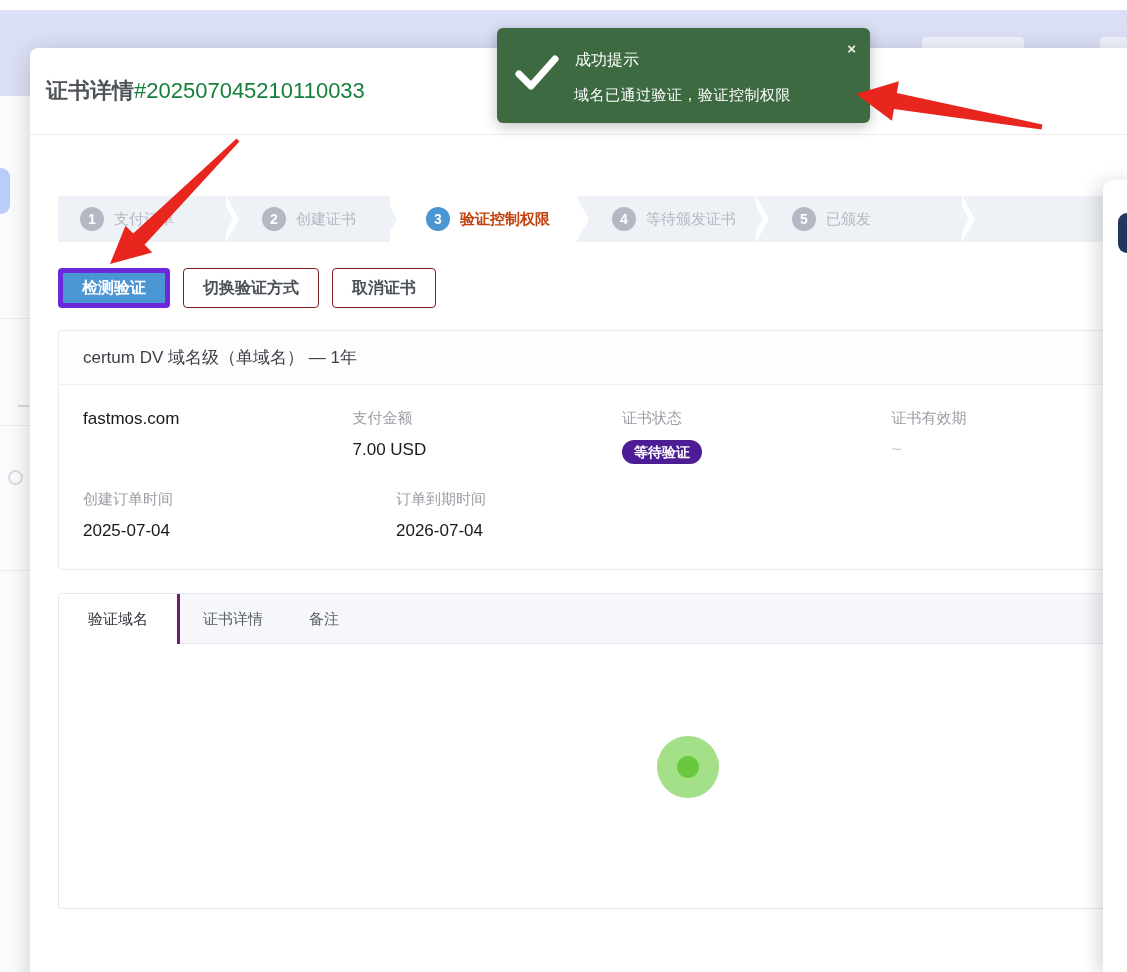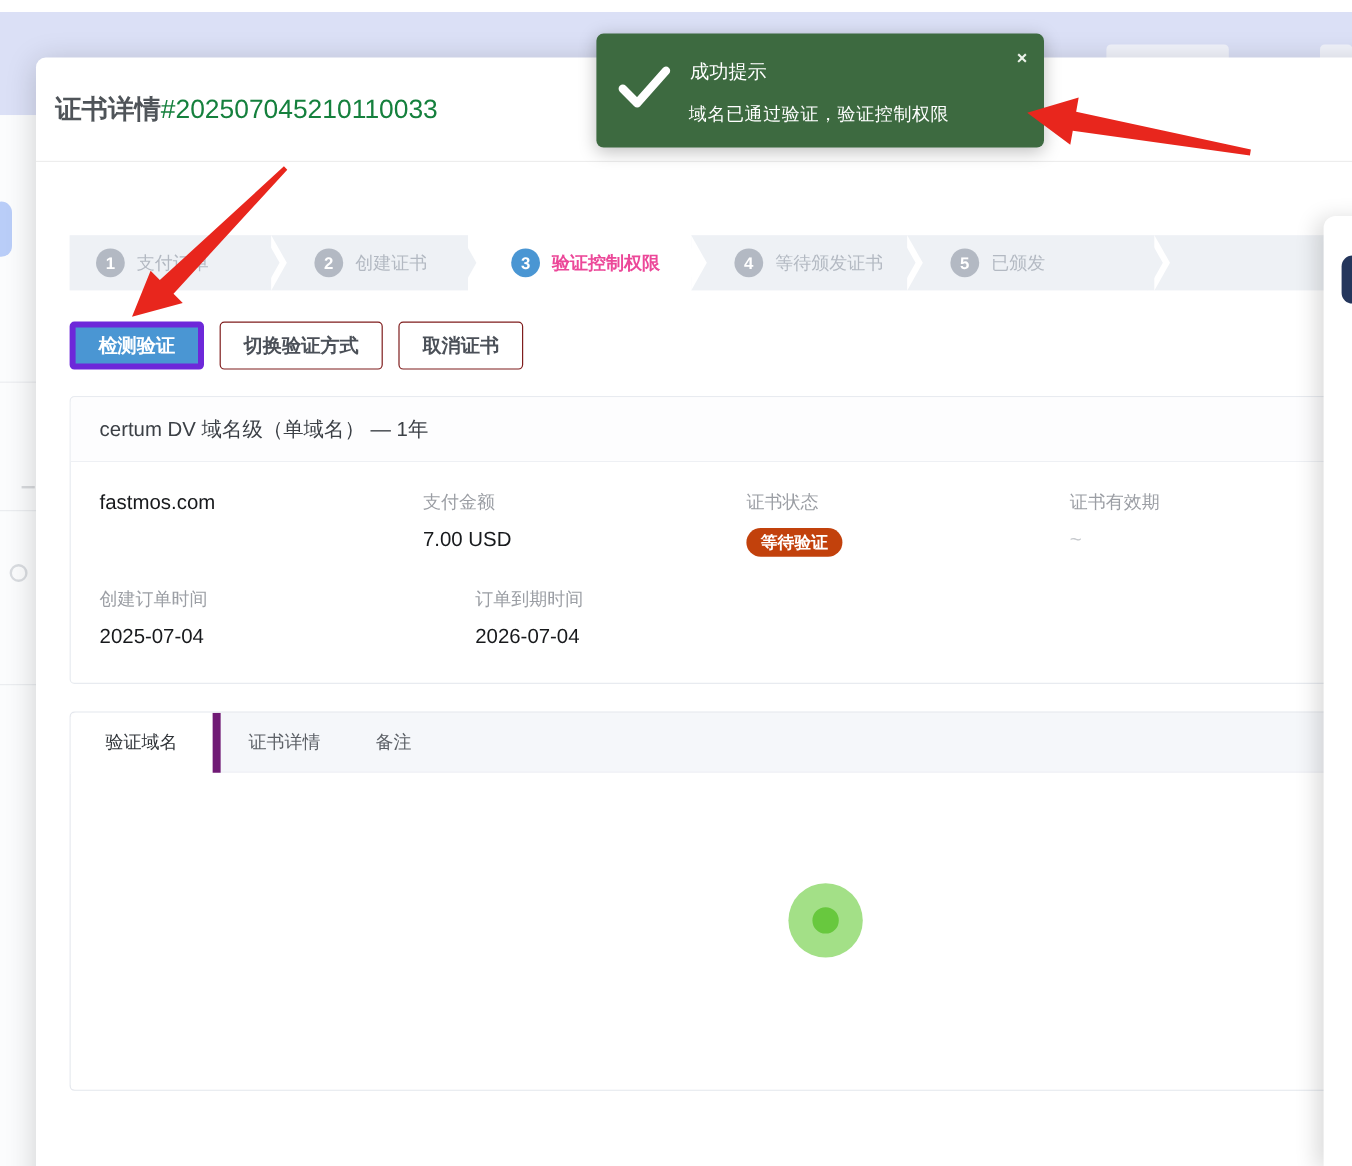--- a/index.html
+++ b/index.html
@@ -49,21 +49,21 @@
   }
   .step.active { background:#fff; }
   .step.active::after { border-left-color:#fff; }
   .step-num {
     width:24px; height:24px; border-radius:50%; background:#b3b9c3; color:#fff;
     font-size:14px; font-weight:700; display:flex; align-items:center; justify-content:center;
     margin-right:10px; flex:none;
   }
   .step.active .step-num { background:#4a96d3; }
   .step-label { font-size:15px; color:#b3b9c2; white-space:nowrap; }
-  .step.active .step-label { color:#ec4899; font-weight:700; }
+  .step.active .step-label { color:#c2410c; font-weight:700; }
 
   
   .actions { margin-top:26px; display:flex; gap:13px; }
   .btn {
     height:40px; border-radius:4px; font-size:16px; font-weight:700;
     padding:0 19px; display:flex; align-items:center; cursor:pointer;
     font-family:"Liberation Sans", sans-serif;
   }
   .btn-primary { background:#4a96d3; color:#fff; border:5px solid #6d28d9; }
   .btn-plain { background:#fff; color:#4b5058; border:1px solid #7f1d1d; }
@@ -76,30 +76,30 @@
     border-radius:4px 4px 0 0;
   }
   .info-body { padding:24px 0 28px 24px; }
   .info-row { display:flex; margin-bottom:26px; }
   .info-row:last-child { margin-bottom:0; }
   .info-col { width:313px; }
   .info-label { font-size:15px; color:#9b9ea4; margin-bottom:12px; }
   .info-value { font-size:17px; color:#17191c; }
   .info-value.muted { color:#c6c9cd; }
   .badge {
-    display:inline-block; background:#c2410c; color:#fff; font-size:14px; font-weight:700;
+    display:inline-block; background:#4c1d95; color:#fff; font-size:14px; font-weight:700;
     padding:5px 12px; border-radius:13px; line-height:1;
   }
 
   
   .tabs-box { margin-top:23px; width:1104px; border:1px solid #e4e7ed; border-radius:4px; background:#fff; }
   .tabs-header { background:#f5f7fa; border-bottom:1px solid #e4e7ed; height:50px; display:flex; border-radius:4px 4px 0 0; }
   .tab { padding:0 23px; line-height:50px; font-size:15px; color:#5c6066; cursor:pointer; white-space:nowrap; }
   .tab.active {
-    background:#fff; border-right:7px solid #701a75; color:#2f3338;
+    background:#fff; border-right:3px solid #701a75; color:#2f3338;
     height:51px; margin-bottom:-1px; padding:0 29px; border-radius:4px 0 0 0;
   }
   .tabs-content { position:relative; height:264px; background:#fff; border-radius:0 0 4px 4px; }
   .loader-outer {
     position:absolute; left:598px; top:92px; width:62px; height:62px; border-radius:50%;
     background:#a3e087; display:flex; align-items:center; justify-content:center;
   }
   .loader-inner { width:22px; height:22px; border-radius:50%; background:#68c83e; }
 
   

